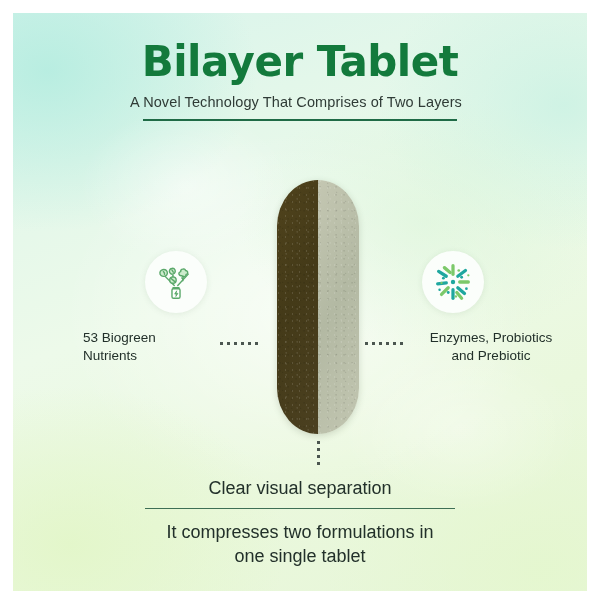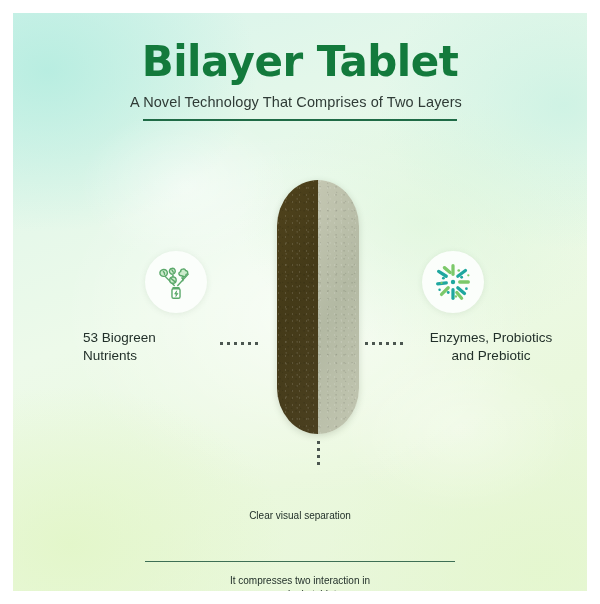--- a/index.html
+++ b/index.html
@@ -193,25 +193,24 @@
 
   
   .benefits {
     position: absolute;
     left: 132px;
     top: 458px;
     width: 310px;
     text-align: center;
   }
   .benefit {
-    font-size: 10px;
+    font-size: 18px;
     line-height: 1.33;
     color: #22302a;
     padding: 6px 0 7px 0;
-    margin-top: 32px;
   }
   .benefit + .benefit {
     border-top: 1.6px solid #3e6f55;
   }
   .benefit.last {
     padding-top: 12px;
   }
 </style>
 </head>
 <body>
@@ -313,19 +312,19 @@
     <div class="caption right-caption">
       <div>Enzymes, Probiotics</div>
       <div>and Prebiotic</div>
     </div>
 
     <div class="benefits">
       <div class="benefit">
         <div>Clear visual separation</div>
       </div>
       <div class="benefit last">
-        <div>It compresses two interaction in</div>
+        <div>It compresses two formulations in</div>
         <div>one single tablet</div>
       </div>
     </div>
 
   </div>
 </div>
 
 </body></html>

